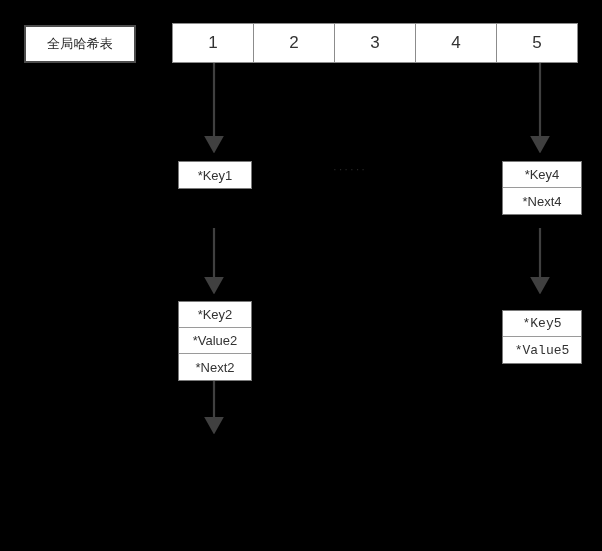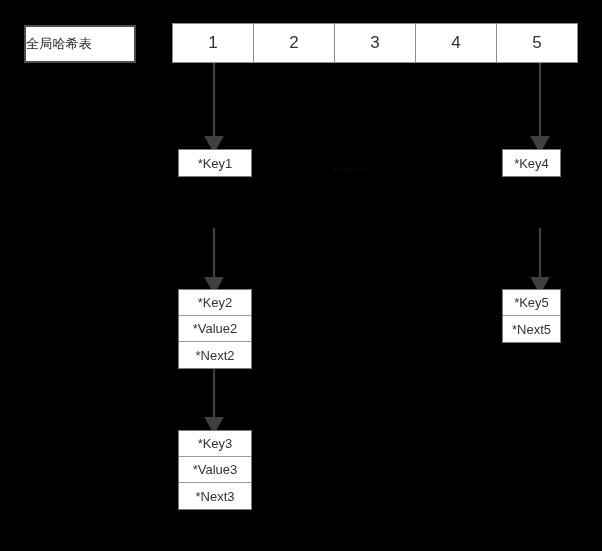--- a/index.html
+++ b/index.html
@@ -24,20 +24,21 @@
     background: #000000;
   }
 
   
   .box {
     position: absolute;
     background: #ffffff;
     box-sizing: border-box;
     display: flex;
     align-items: center;
+    justify-content: center;
     color: #262626;
     letter-spacing: 0.2px;
   }
 
   
   #label-box {
     left: 24px;
     top: 25px;
     width: 112px;
     height: 38px;
@@ -72,23 +73,24 @@
     border-right: none;
   }
 
   
   .node {
     position: absolute;
     width: 74px;
     background: #ffffff;
     box-sizing: border-box;
     border: 1px solid #7a7a7a;
+    margin-top: 12px;
   }
   .node.right {
-    width: 59px;
+    width: 80px;
   }
   .node .row {
     height: 26px;
     box-sizing: border-box;
     border-bottom: 1px solid #9a9a9a;
     display: flex;
     align-items: center;
     justify-content: center;
     font-size: 13px;
     color: #333333;
@@ -97,21 +99,21 @@
   }
   .node .row:last-child {
     border-bottom: none;
   }
 
   
   #node-1 { left: 178px; top: 149px; }
   #node-2 { left: 178px; top: 289px; }
   #node-3 { left: 178px; top: 430px; }
   #node-4 { left: 502px; top: 149px; }
-  #node-5 { left: 502px; top: 289px; }
+  #node-5 { left: 502px; top: 298px; font-family: Liberation Mono, monospace; }
 
   
   #arrows {
     position: absolute;
     left: 0;
     top: 0;
     width: 602px;
     height: 551px;
     pointer-events: none;
   }
@@ -192,40 +194,32 @@
       <span>*Key2</span>
     </div>
     <div class="row">
       <span>*Value2</span>
     </div>
     <div class="row">
       <span>*Next2</span>
     </div>
   </div>
 
-  <div class="node" id="node-3">
-    <div class="row">
-      <span>*Key3</span>
-    </div>
-    <div class="row">
-      <span>*Value3</span>
-    </div>
-    <div class="row">
-      <span>*Next3</span>
-    </div>
-  </div>
 
   <div class="node right" id="node-4">
     <div class="row">
       <span>*Key4</span>
     </div>
+    <div class="row">
+      <span>*Next4</span>
+    </div>
   </div>
 
   <div class="node right" id="node-5">
     <div class="row">
       <span>*Key5</span>
     </div>
     <div class="row">
-      <span>*Next5</span>
+      <span>*Value5</span>
     </div>
   </div>
 
 </div>
 
 </body></html>

